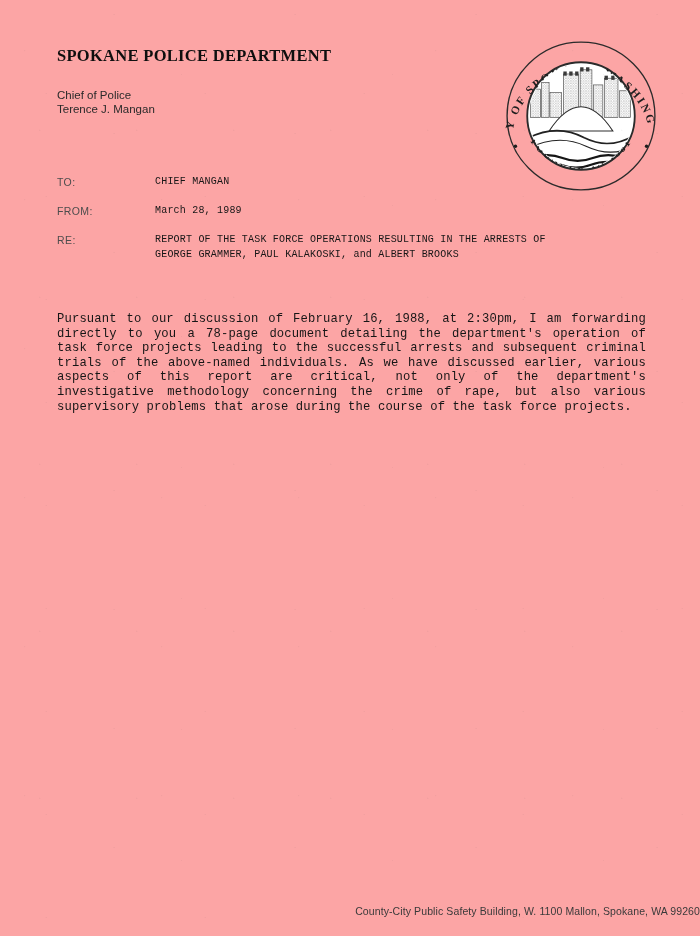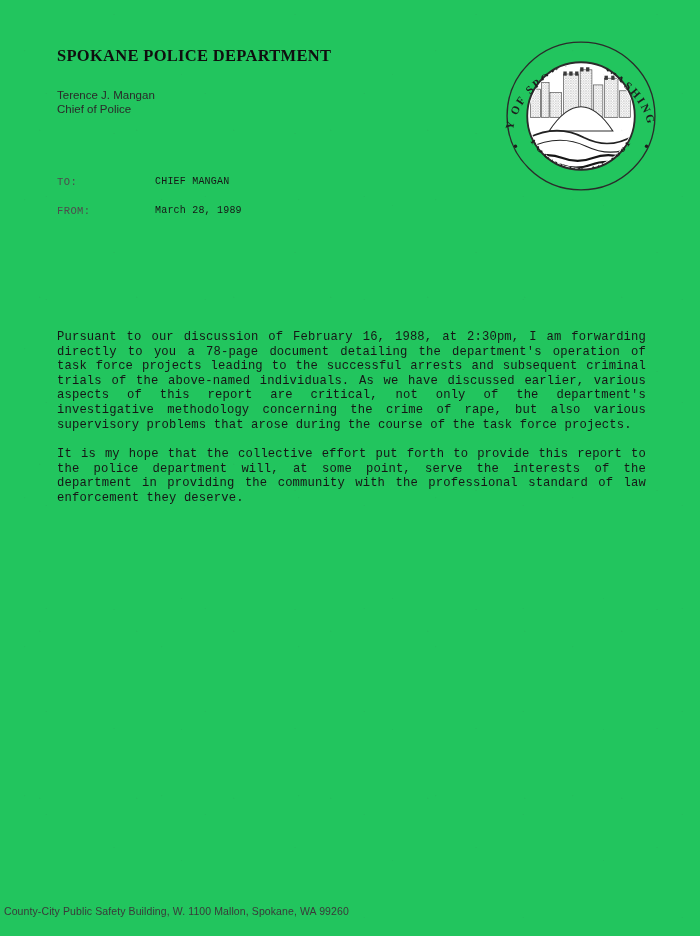--- a/index.html
+++ b/index.html
@@ -12,21 +12,21 @@
     height: 936px;
     position: relative;
     font-family: "Liberation Sans", sans-serif;
     color: #1a1a1a;
     overflow: hidden;
   }
 
   .page {
     position: absolute;
     inset: 0;
-    background: #22c55e;
+    background: #fca5a5;
   }
 
   
   .letterhead {
     position: absolute;
     left: 57px;
     top: 46px;
     width: 420px;
   }
   .dept-title {
@@ -67,21 +67,21 @@
   .memo-row {
     display: flex;
     align-items: flex-start;
     margin-bottom: 14px;
     position: relative;
   }
   .memo-row:last-child { margin-bottom: 0; }
   .memo-label {
     width: 98px;
     flex: 0 0 98px;
-    font-family: Liberation Mono, monospace;
+    font-family: Liberation Sans, sans-serif;
     font-size: 10.5px;
     color: #4d4d4d;
     letter-spacing: 0.4px;
     padding-top: 2px;
     white-space: nowrap;
   }
   .memo-value {
     font-family: "Liberation Mono", monospace;
     font-size: 10px;
     line-height: 15px;
@@ -97,40 +97,40 @@
     width: 42px;
     height: 30px;
     pointer-events: none;
   }
   .signature svg { width: 100%; height: 100%; display: block; }
 
   
   .body-text {
     position: absolute;
     left: 57px;
-    top: 330px;
+    top: 312px;
     width: 589px;
     font-family: "Liberation Mono", monospace;
     font-size: 12.2px;
     line-height: 14.6px;
     color: #161616;
     text-align: justify;
     text-justify: inter-word;
     letter-spacing: 0.15px;
   }
   .body-text p { margin: 0 0 15px 0; }
   .body-text p:last-child { margin-bottom: 0; }
 
   
   .footer {
     position: absolute;
-    left: 4px;
+    left: 12px;
     right: 0;
     top: 905px;
-    text-align: left;
+    text-align: right;
     font-family: "Liberation Sans", sans-serif;
     font-size: 10.5px;
     color: #3a3a3a;
     letter-spacing: 0.1px;
   }
 
   
   .speckle {
     position: absolute;
     inset: 0;
@@ -146,22 +146,22 @@
   }
 </style>
 </head>
 <body>
 
 <div class="page">
 
   <div class="letterhead">
     <h1 class="dept-title">SPOKANE POLICE DEPARTMENT</h1>
     <div class="chief-block">
+      <div>Chief of Police</div>
       <div>Terence J. Mangan</div>
-      <div>Chief of Police</div>
     </div>
   </div>
 
   <div class="seal">
     <svg viewBox="0 0 200 200" xmlns="http://www.w3.org/2000/svg">
       <defs>
         <path id="arcTop" d="M 20,112 A 82,82 0 0 1 180,112" fill="none"></path>
         <path id="arcBot" d="M 30,108 A 72,72 0 0 0 170,108" fill="none"></path>
         <clipPath id="innerClip">
             <circle cx="100" cy="100" r="62"></circle>
@@ -230,24 +230,28 @@
       <div class="memo-label">TO:</div>
       <div class="memo-value">CHIEF MANGAN</div>
     </div>
 
 
     <div class="memo-row">
       <div class="memo-label">FROM:</div>
       <div class="memo-value">March 28, 1989</div>
     </div>
 
+    <div class="memo-row">
+      <div class="memo-label">RE:</div>
+      <div class="memo-value">REPORT OF THE TASK FORCE OPERATIONS RESULTING IN THE ARRESTS OF
+GEORGE GRAMMER, PAUL KALAKOSKI, and ALBERT BROOKS</div>
+    </div>
 
   </div>
 
   <div class="body-text">
     <p>Pursuant to our discussion of February 16, 1988, at 2:30pm, I am forwarding directly to you a 78-page document detailing the department's operation of task force projects leading to the successful arrests and subsequent criminal trials of the above-named individuals. As we have discussed earlier, various aspects of this report are critical, not only of the department's investigative methodology concerning the crime of rape, but also various supervisory problems that arose during the course of the task force projects.</p>
-    <p>It is my hope that the collective effort put forth to provide this report to the police department will, at some point, serve the interests of the department in providing the community with the professional standard of law enforcement they deserve.</p>
   </div>
 
   <div class="footer">County-City Public Safety Building, W. 1100 Mallon, Spokane, WA  99260</div>
 
   <div class="speckle"></div>
 </div>
 
 </body></html>

